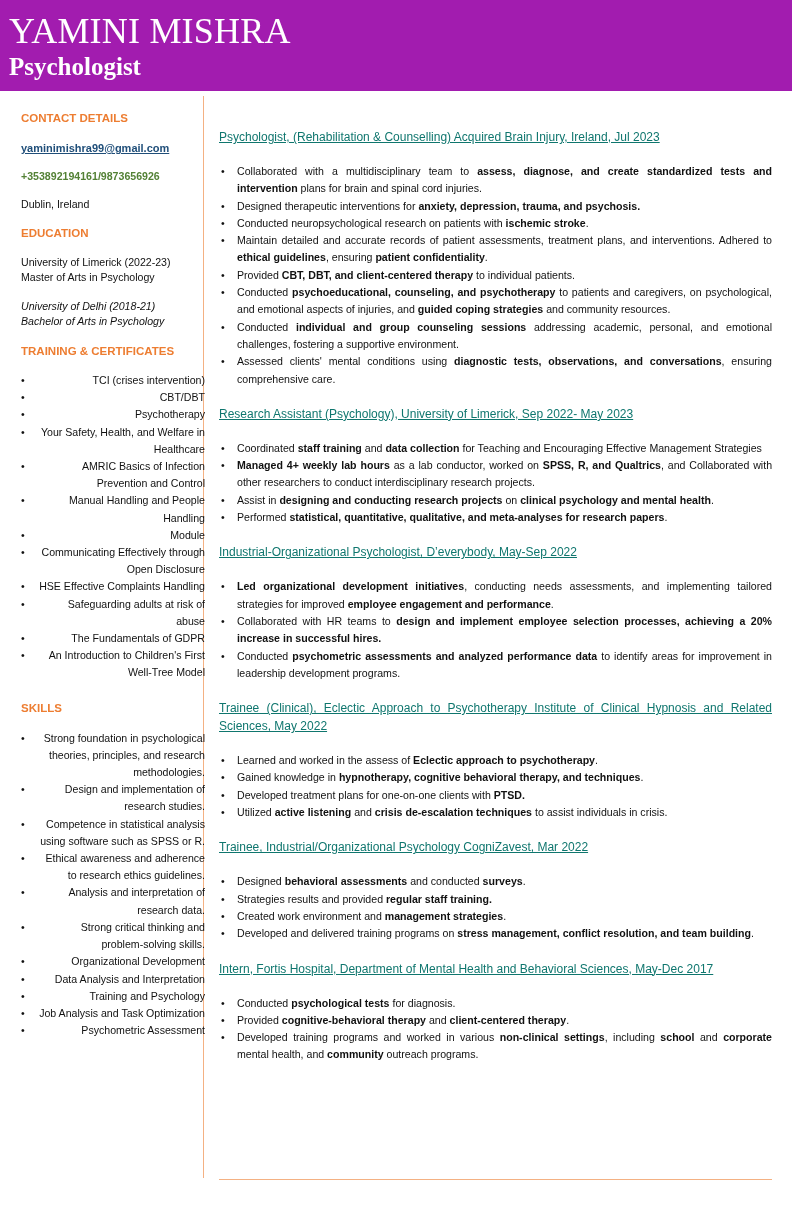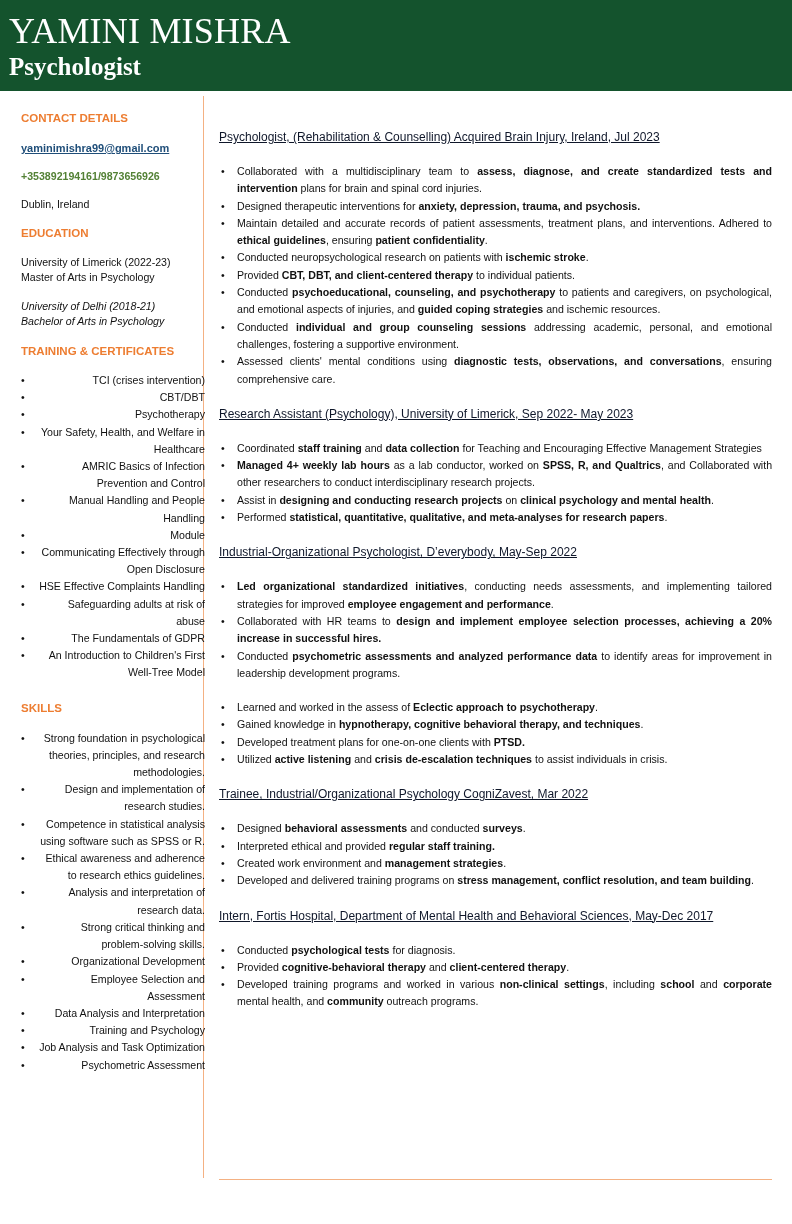--- a/index.html
+++ b/index.html
@@ -1,21 +1,21 @@
 <!DOCTYPE html>
 <html><head>
 <meta charset="utf-8">
 <style>
   * { box-sizing: border-box; margin: 0; padding: 0; }
   html, body { width: 792px; height: 1224px; background: #ffffff; overflow: hidden; }
   body { font-family: "Liberation Sans", sans-serif; color: #111; position: relative; }
 
   .header {
     position: absolute; left: 0; top: 0; width: 792px; height: 91px;
-    background: #14532d;
+    background: #a21caf;
   }
   .header .name {
     position: absolute; left: 9px; top: 10px;
     font-family: "Liberation Serif", serif; font-size: 36px; color: #ffffff;
     letter-spacing: 0.2px; line-height: 42px;
   }
   .header .title {
     position: absolute; left: 9px; top: 52px;
     font-family: "Liberation Serif", serif; font-weight: bold; font-size: 25px; color: #ffffff;
     line-height: 30px;
@@ -41,21 +41,21 @@
   .city { margin-top: 12px; }
   .edu-block { margin-top: 0; }
   .left-list { list-style: none; margin-top: 12px; }
   .left-list li { position: relative; padding-left: 18px; line-height: 17.2px; text-align: right; }
   .left-list li::before {
     content: "•"; position: absolute; left: 0; top: 0;
   }
 
   .right { position: absolute; left: 219px; top: 110px; width: 553px; font-size: 10.6px; }
   .job-title {
-    font-size: 12px; color: #0f172a; text-decoration: underline; line-height: 18px; font-weight: normal;
+    font-size: 12px; color: #0f766e; text-decoration: underline; line-height: 18px; font-weight: normal;
   }
   .job-title.justify { text-align: justify; text-align-last: left; }
   .bullets { list-style: none; margin-top: 17px; }
   .bullets li {
     position: relative; padding-left: 18px; line-height: 17.3px; text-align: justify;
   }
   .bullets li::before { content: "•"; position: absolute; left: 2px; top: 0; }
   .bullets b { font-weight: bold; }
 </style>
 </head>
@@ -103,77 +103,77 @@
 
   <div class="section-title" style="margin-top:18px;">SKILLS</div>
   <ul class="left-list" style="margin-top:14px;">
     <li>Strong foundation in psychological theories, principles, and research methodologies.</li>
     <li>Design and implementation of research studies.</li>
     <li>Competence in statistical analysis using software such as SPSS or R.</li>
     <li>Ethical awareness and adherence to research ethics guidelines.</li>
     <li>Analysis and interpretation of research data.</li>
     <li>Strong critical thinking and problem-solving skills.</li>
     <li>Organizational Development</li>
-    <li>Employee Selection and Assessment</li>
     <li>Data Analysis and Interpretation</li>
     <li>Training and Psychology</li>
     <li>Job Analysis and Task Optimization</li>
     <li>Psychometric Assessment</li>
   </ul>
 </div>
 
 <div class="right">
 
   <div style="margin-top:18px;">
     <div class="job-title">Psychologist, (Rehabilitation &amp; Counselling) Acquired Brain Injury, Ireland, Jul 2023</div>
     <ul class="bullets">
         <li><span>Collaborated with a multidisciplinary team to </span><b>assess, diagnose, and create standardized tests and intervention</b><span> plans for brain and spinal cord injuries.</span></li>
         <li><span>Designed therapeutic interventions for </span><b>anxiety, depression, trauma, and psychosis.</b></li>
+        <li><span>Conducted neuropsychological research on patients with </span><b>ischemic stroke</b><span>.</span></li>
         <li><span>Maintain detailed and accurate records of patient assessments, treatment plans, and interventions. Adhered to </span><b>ethical guidelines</b><span>, ensuring </span><b>patient confidentiality</b><span>.</span></li>
-        <li><span>Conducted neuropsychological research on patients with </span><b>ischemic stroke</b><span>.</span></li>
         <li><span>Provided </span><b>CBT, DBT, and client-centered therapy</b><span> to individual patients.</span></li>
-        <li><span>Conducted </span><b>psychoeducational, counseling, and psychotherapy</b><span> to patients and caregivers, on psychological, and emotional aspects of injuries, and </span><b>guided coping strategies</b><span> and ischemic resources.</span></li>
+        <li><span>Conducted </span><b>psychoeducational, counseling, and psychotherapy</b><span> to patients and caregivers, on psychological, and emotional aspects of injuries, and </span><b>guided coping strategies</b><span> and community resources.</span></li>
         <li><span>Conducted </span><b>individual and group counseling sessions</b><span> addressing academic, personal, and emotional challenges, fostering a supportive environment.</span></li>
         <li><span>Assessed clients' mental conditions using </span><b>diagnostic tests, observations, and conversations</b><span>, ensuring comprehensive care.</span></li>
       </ul>
   </div>
 
   <div style="margin-top:17px;">
     <div class="job-title">Research Assistant (Psychology), University of Limerick, Sep 2022- May 2023</div>
     <ul class="bullets">
         <li><span>Coordinated </span><b>staff training</b><span> and </span><b>data collection</b><span> for Teaching and Encouraging Effective Management Strategies</span></li>
         <li><b>Managed 4+ weekly lab hours</b><span> as a lab conductor, worked on </span><b>SPSS, R, and Qualtrics</b><span>, and Collaborated with other researchers to conduct interdisciplinary research projects.</span></li>
         <li><span>Assist in </span><b>designing and conducting research projects</b><span> on </span><b>clinical psychology and mental health</b><span>.</span></li>
         <li><span>Performed </span><b>statistical, quantitative, qualitative, and meta-analyses for research papers</b><span>.</span></li>
       </ul>
   </div>
 
   <div style="margin-top:17px;">
     <div class="job-title">Industrial-Organizational Psychologist, D’everybody, May-Sep 2022</div>
     <ul class="bullets">
-        <li><b>Led organizational standardized initiatives</b><span>, conducting needs assessments, and implementing tailored strategies for improved </span><b>employee engagement and performance</b><span>.</span></li>
+        <li><b>Led organizational development initiatives</b><span>, conducting needs assessments, and implementing tailored strategies for improved </span><b>employee engagement and performance</b><span>.</span></li>
         <li><span>Collaborated with HR teams to </span><b>design and implement employee selection processes, achieving a 20% increase in successful hires.</b></li>
         <li><span>Conducted </span><b>psychometric assessments and analyzed performance data</b><span> to identify areas for improvement in leadership development programs.</span></li>
       </ul>
   </div>
 
   <div style="margin-top:17px;">
+    <div class="job-title justify">Trainee (Clinical), Eclectic Approach to Psychotherapy Institute of Clinical Hypnosis and Related Sciences, May 2022</div>
     <ul class="bullets">
         <li><span>Learned and worked in the assess of </span><b>Eclectic approach to psychotherapy</b><span>.</span></li>
         <li><span>Gained knowledge in </span><b>hypnotherapy, cognitive behavioral therapy, and techniques</b><span>.</span></li>
         <li><span>Developed treatment plans for one-on-one clients with </span><b>PTSD.</b></li>
         <li><span>Utilized </span><b>active listening</b><span> and </span><b>crisis de-escalation techniques</b><span> to assist individuals in crisis.</span></li>
       </ul>
   </div>
 
   <div style="margin-top:17px;">
     <div class="job-title">Trainee, Industrial/Organizational Psychology CogniZavest, Mar 2022</div>
     <ul class="bullets">
         <li><span>Designed </span><b>behavioral assessments</b><span> and conducted </span><b>surveys</b><span>.</span></li>
-        <li><span>Interpreted ethical and provided </span><b>regular staff training.</b></li>
+        <li><span>Strategies results and provided </span><b>regular staff training.</b></li>
         <li><span>Created work environment and </span><b>management strategies</b><span>.</span></li>
         <li><span>Developed and delivered training programs on </span><b>stress management, conflict resolution, and team building</b><span>.</span></li>
       </ul>
   </div>
 
   <div style="margin-top:17px;">
     <div class="job-title">Intern, Fortis Hospital, Department of Mental Health and Behavioral Sciences, May-Dec 2017</div>
     <ul class="bullets">
         <li><span>Conducted </span><b>psychological tests</b><span> for diagnosis.</span></li>
         <li><span>Provided </span><b>cognitive-behavioral therapy</b><span> and </span><b>client-centered therapy</b><span>.</span></li>

